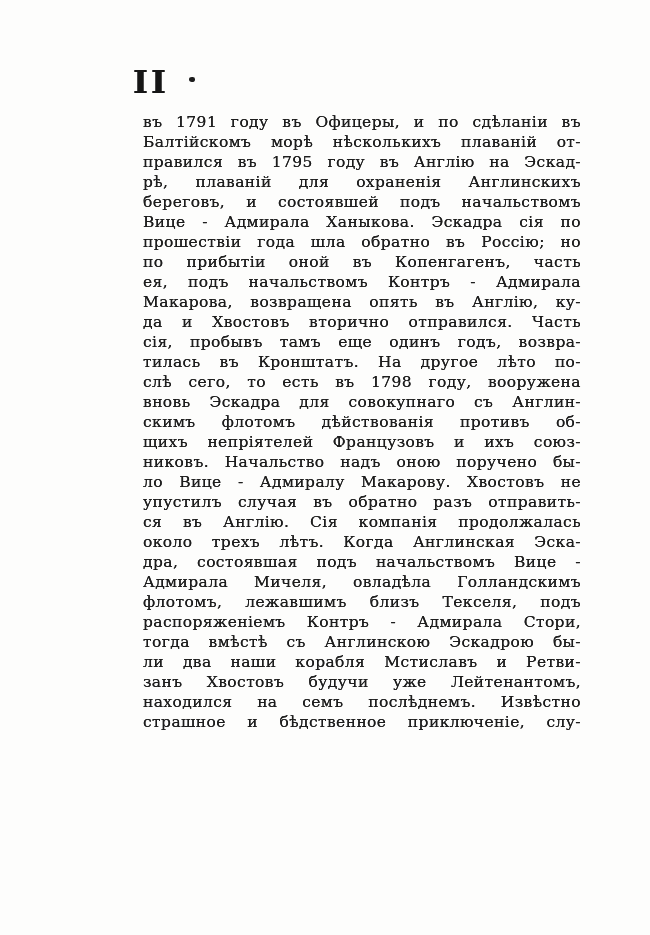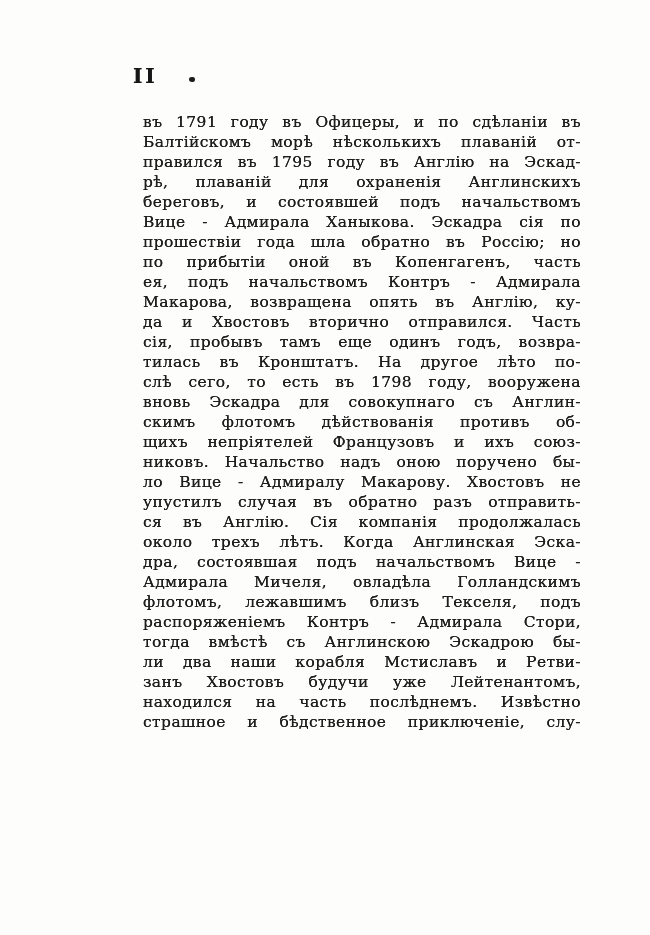--- a/index.html
+++ b/index.html
@@ -16,21 +16,21 @@
   .page {
     position: relative;
     width: 650px;
     height: 935px;
     background: #fdfdfc;
   }
   .page-number {
     position: absolute;
     left: 133px;
     top: 66px;
-    font-size: 20px;
+    font-size: 32px;
     font-weight: bold;
     letter-spacing: 3px;
     color: #161616;
     line-height: 1;
     text-shadow: 0 0 0.5px #161616;
   }
   .ink-dot {
     position: absolute;
     left: 189px;
     top: 77px;
@@ -87,16 +87,16 @@
       <div class="text-line">упустилъ случая въ обратно разъ отправить-</div>
       <div class="text-line">ся въ Англію. Сія компанія продолжалась</div>
       <div class="text-line">около трехъ лѣтъ. Когда Англинская Эска-</div>
       <div class="text-line">дра, состоявшая подъ начальствомъ Вице -</div>
       <div class="text-line">Адмирала Мичеля, овладѣла Голландскимъ</div>
       <div class="text-line">флотомъ, лежавшимъ близъ Текселя, подъ</div>
       <div class="text-line">распоряженіемъ Контръ - Адмирала Стори,</div>
       <div class="text-line">тогда вмѣстѣ съ Англинскою Эскадрою бы-</div>
       <div class="text-line">ли два наши корабля Мстиславъ и Ретви-</div>
       <div class="text-line">занъ Хвостовъ будучи уже Лейтенантомъ,</div>
-      <div class="text-line">находился на часть послѣднемъ. Извѣстно</div>
+      <div class="text-line">находился на семъ послѣднемъ. Извѣстно</div>
       <div class="text-line">страшное и бѣдственное приключеніе, слу-</div>
     </div>
 </div>
 
 </body></html>

